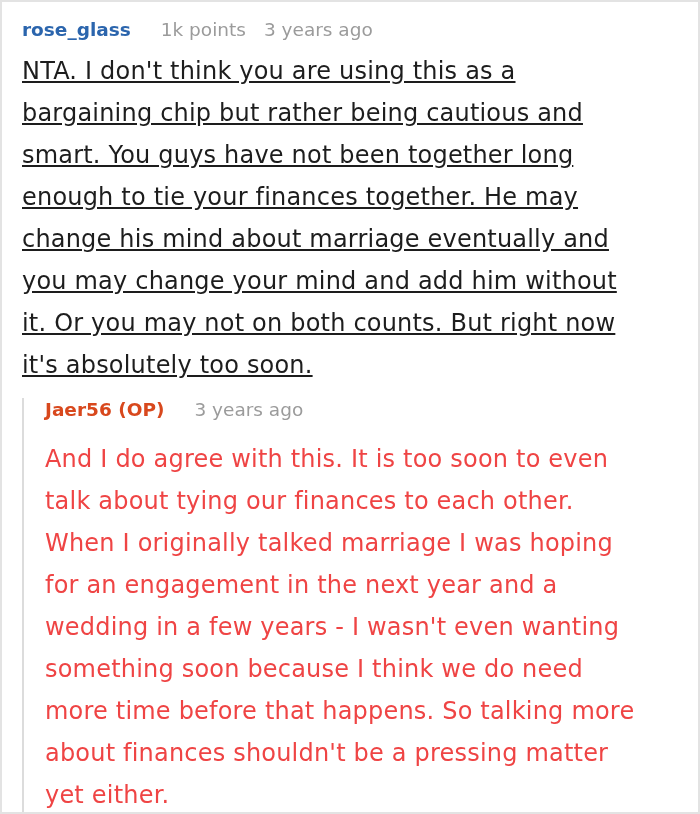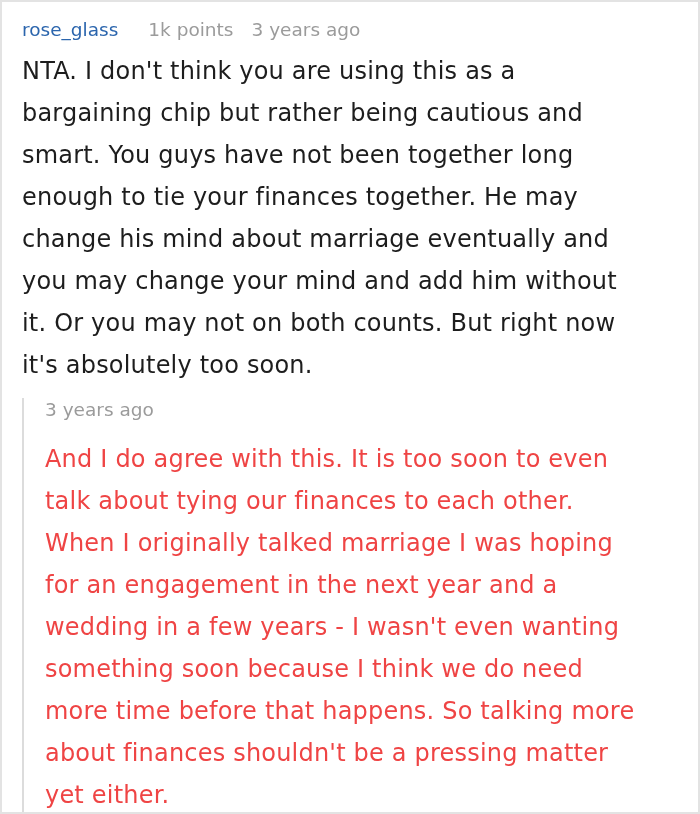--- a/index.html
+++ b/index.html
@@ -13,21 +13,21 @@
     overflow: hidden;
     font-family: "DejaVu Sans", "Liberation Sans", sans-serif;
   }
   .comment-header {
     display: flex;
     align-items: baseline;
     line-height: 24px;
     font-size: 18.5px;
   }
   .username {
-    font-weight: normal;
+    font-weight: bold;
     margin-right: 30px;
     text-decoration: none;
     cursor: pointer;
   }
   .meta {
     color: #9b9b9b;
     margin-right: 18px;
   }
   .comment-body {
     margin: 8px 0 0 0;
@@ -55,34 +55,35 @@
 <body>
 
 <div class="frame">
 
   <section class="comment">
     <header class="comment-header">
       <a class="username" style="color: rgb(43, 101, 173);">rose_glass</a>
       <span class="meta" style="color: rgb(155, 155, 155);">1k points</span>
       <span class="meta" style="color: rgb(155, 155, 155);">3 years ago</span>
     </header>
-    <p class="comment-body" style="color: rgb(29, 29, 29);">NTA. I don't think you are using this as a
+    <p class="comment-body" style="color: rgb(29, 29, 29); text-decoration: underline;">NTA. I don't think you are using this as a
 bargaining chip but rather being cautious and
 smart. You guys have not been together long
 enough to tie your finances together. He may
 change his mind about marriage eventually and
 you may change your mind and add him without
 it. Or you may not on both counts. But right now
 it's absolutely too soon.</p>
   </section>
 
   <section class="reply">
     <div class="thread-line"></div>
     <div class="reply-content">
       <header class="comment-header">
+        <a class="username" style="color: rgb(216, 72, 29);">Jaer56 (OP)</a>
         <span class="meta" style="color: rgb(155, 155, 155);">3 years ago</span>
       </header>
       <p class="comment-body" style="color: #ef4444; margin-top: 16px;">And I do agree with this. It is too soon to even
 talk about tying our finances to each other.
 When I originally talked marriage I was hoping
 for an engagement in the next year and a
 wedding in a few years - I wasn't even wanting
 something soon because I think we do need
 more time before that happens. So talking more
 about finances shouldn't be a pressing matter

